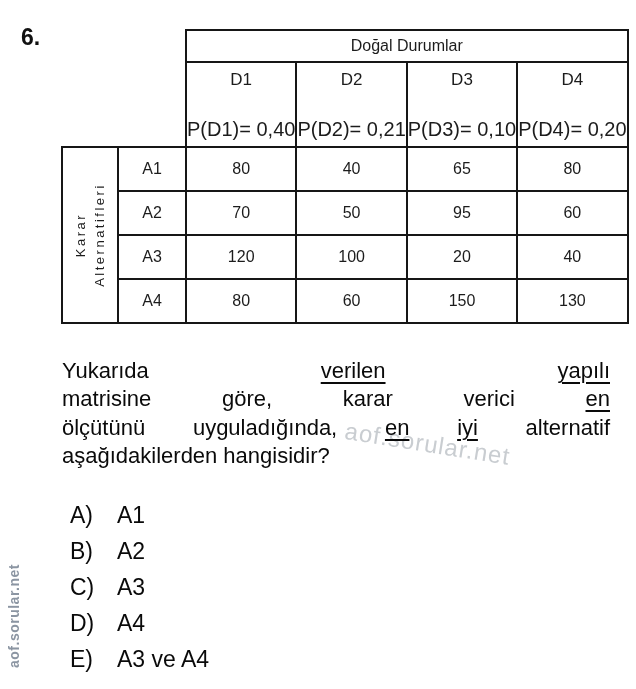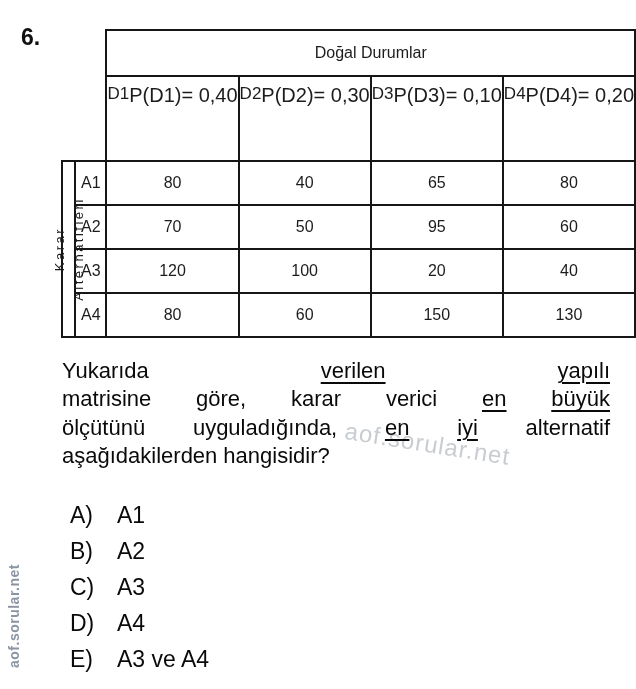--- a/index.html
+++ b/index.html
@@ -15,25 +15,25 @@
   table.matrix{
     position:absolute;left:61px;top:29px;
     border-collapse:collapse;table-layout:fixed;
   }
   table.matrix td{
     border:2px solid #161616;
     font-size:16px;color:#1c1c1c;
     padding:0;vertical-align:middle;text-align:center;
   }
   table.matrix td.blank{border:none;background:transparent;}
-  tr.r-top{height:46px;}
+  tr.r-top{height:32px;}
   tr.r-dhead{height:83px;}
   tr.r-body{height:44px;}
   td.th-top{font-size:17px;}
-  .dwrap{display:flex;flex-direction:row;justify-content:space-between;height:71px;padding:7px 0 5px;}
+  .dwrap{display:flex;flex-direction:column;justify-content:space-between;height:71px;padding:7px 0 5px;}
   .dname{font-size:17px;}
   .dprob{font-size:20px;white-space:nowrap;}
   td.alabel{font-size:16px;}
   td.num{text-align:right;padding-right:7px;font-size:16px;}
   td.vlabel{position:relative;}
   .vwrap{
     position:absolute;left:50%;top:50%;
     width:176px;height:54px;
     transform:translate(-50%,-50%) rotate(-90deg);
     display:flex;flex-direction:column;align-items:center;justify-content:center;
@@ -92,21 +92,21 @@
     <td class="blank" colspan="2"></td>
     <td>
       <div class="dwrap">
         <span class="dname">D1</span>
         <span class="dprob">P(D1)= 0,40</span>
       </div>
     </td>
     <td>
       <div class="dwrap">
         <span class="dname">D2</span>
-        <span class="dprob">P(D2)= 0,30</span>
+        <span class="dprob">P(D2)= 0,21</span>
       </div>
     </td>
     <td>
       <div class="dwrap">
         <span class="dname">D3</span>
         <span class="dprob">P(D3)= 0,10</span>
       </div>
     </td>
     <td>
       <div class="dwrap">
@@ -157,21 +157,20 @@
     <span>Yukarıda</span>
     <span class="u">verilen</span>
     <span class="u">yapılı</span>
   </div>
   <div class="qline">
     <span>matrisine</span>
     <span>göre,</span>
     <span>karar</span>
     <span>verici</span>
     <span class="u">en</span>
-    <span class="u">büyük</span>
   </div>
   <div class="qline">
     <span>ölçütünü</span>
     <span>uyguladığında,</span>
     <span class="u">en</span>
     <span class="u">iyi</span>
     <span>alternatif</span>
   </div>
   <div class="qline last">
     <span>aşağıdakilerden</span><span>hangisidir?</span>

